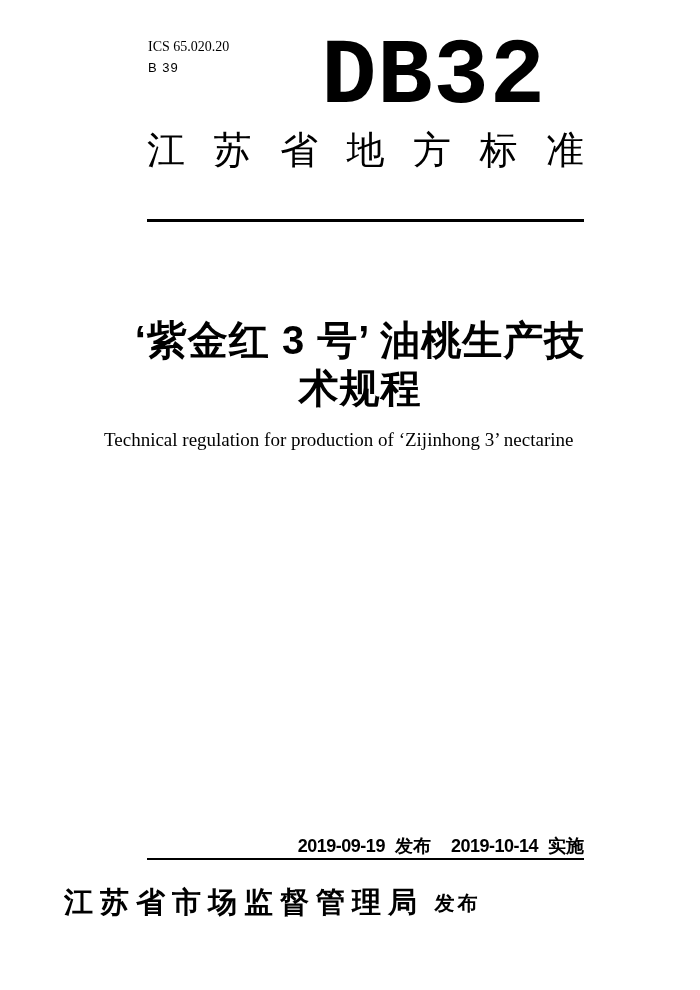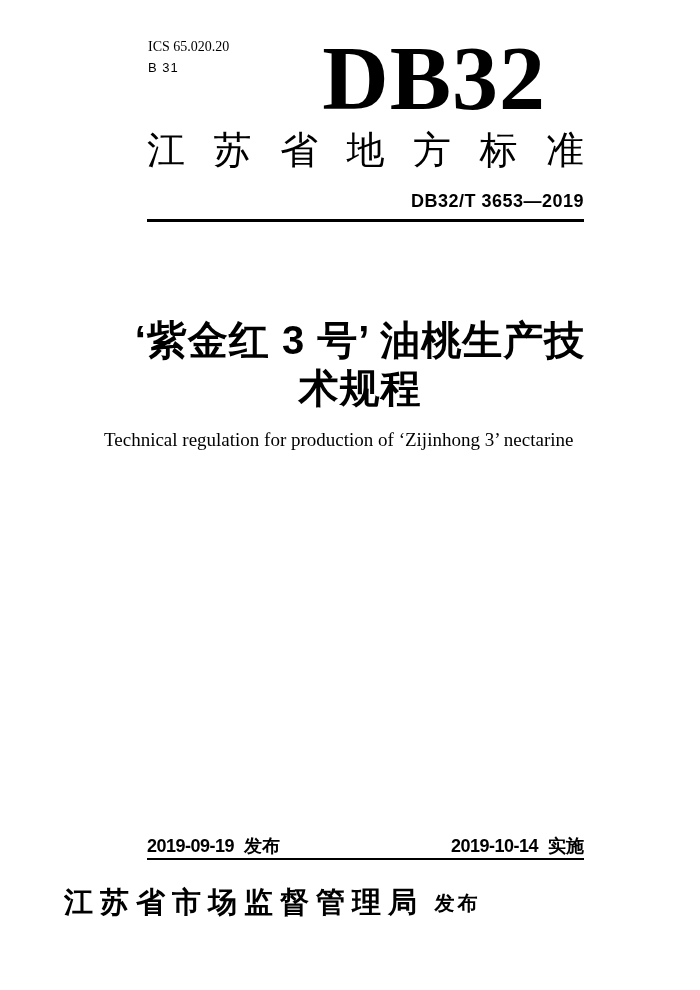--- a/index.html
+++ b/index.html
@@ -34,21 +34,21 @@
     font-size: 13px;
     letter-spacing: 1px;
     margin-top: 2px;
   }
 
   
   .db32-logo {
     position: absolute;
     right: 90px;
     top: 28px;
-    font-family: Liberation Serif, serif;
+    font-family: Liberation Mono, monospace;
     font-weight: bold;
     font-size: 92px;
     line-height: 1;
     letter-spacing: 1px;
   }
 
   
   .std-name {
     position: absolute;
     left: 83px;
@@ -106,21 +106,21 @@
     line-height: 1.3;
   }
 
   
   .dates-row {
     position: absolute;
     left: 83px;
     right: 52px;
     top: 832px;
     display: flex;
-    justify-content: space-between;
+    justify-content: flex-end;
     font-size: 18px;
     font-weight: 600;
     line-height: 1.2;
     gap: 20px;
   }
   .date-group { white-space: nowrap; }
   .date-value { letter-spacing: -0.5px; }
   .date-label { margin-left: 5px; }
 
   .rule-bottom {
@@ -155,28 +155,27 @@
     vertical-align: 2px;
   }
 </style>
 </head>
 <body>
 
 <div class="page">
 
   <div class="ics-block">
     <div class="ics-line">ICS 65.020.20</div>
-    <div class="class-line">B 31</div>
+    <div class="class-line">B 39</div>
   </div>
 
   <div class="db32-logo">DB32</div>
 
   <div class="std-name">江 苏 省 地 方 标 准</div>
 
-  <div class="doc-number">DB32/T 3653—2019</div>
 
   <div class="rule-top"></div>
 
   <div class="doc-title">‘紫金红 3 号’ 油桃生产技术规程</div>
 
   <div class="doc-title-en">Technical regulation for production of ‘Zijinhong 3’ nectarine</div>
 
   <div class="dates-row">
     <div class="date-group">
       <span class="date-value">2019-09-19</span>

